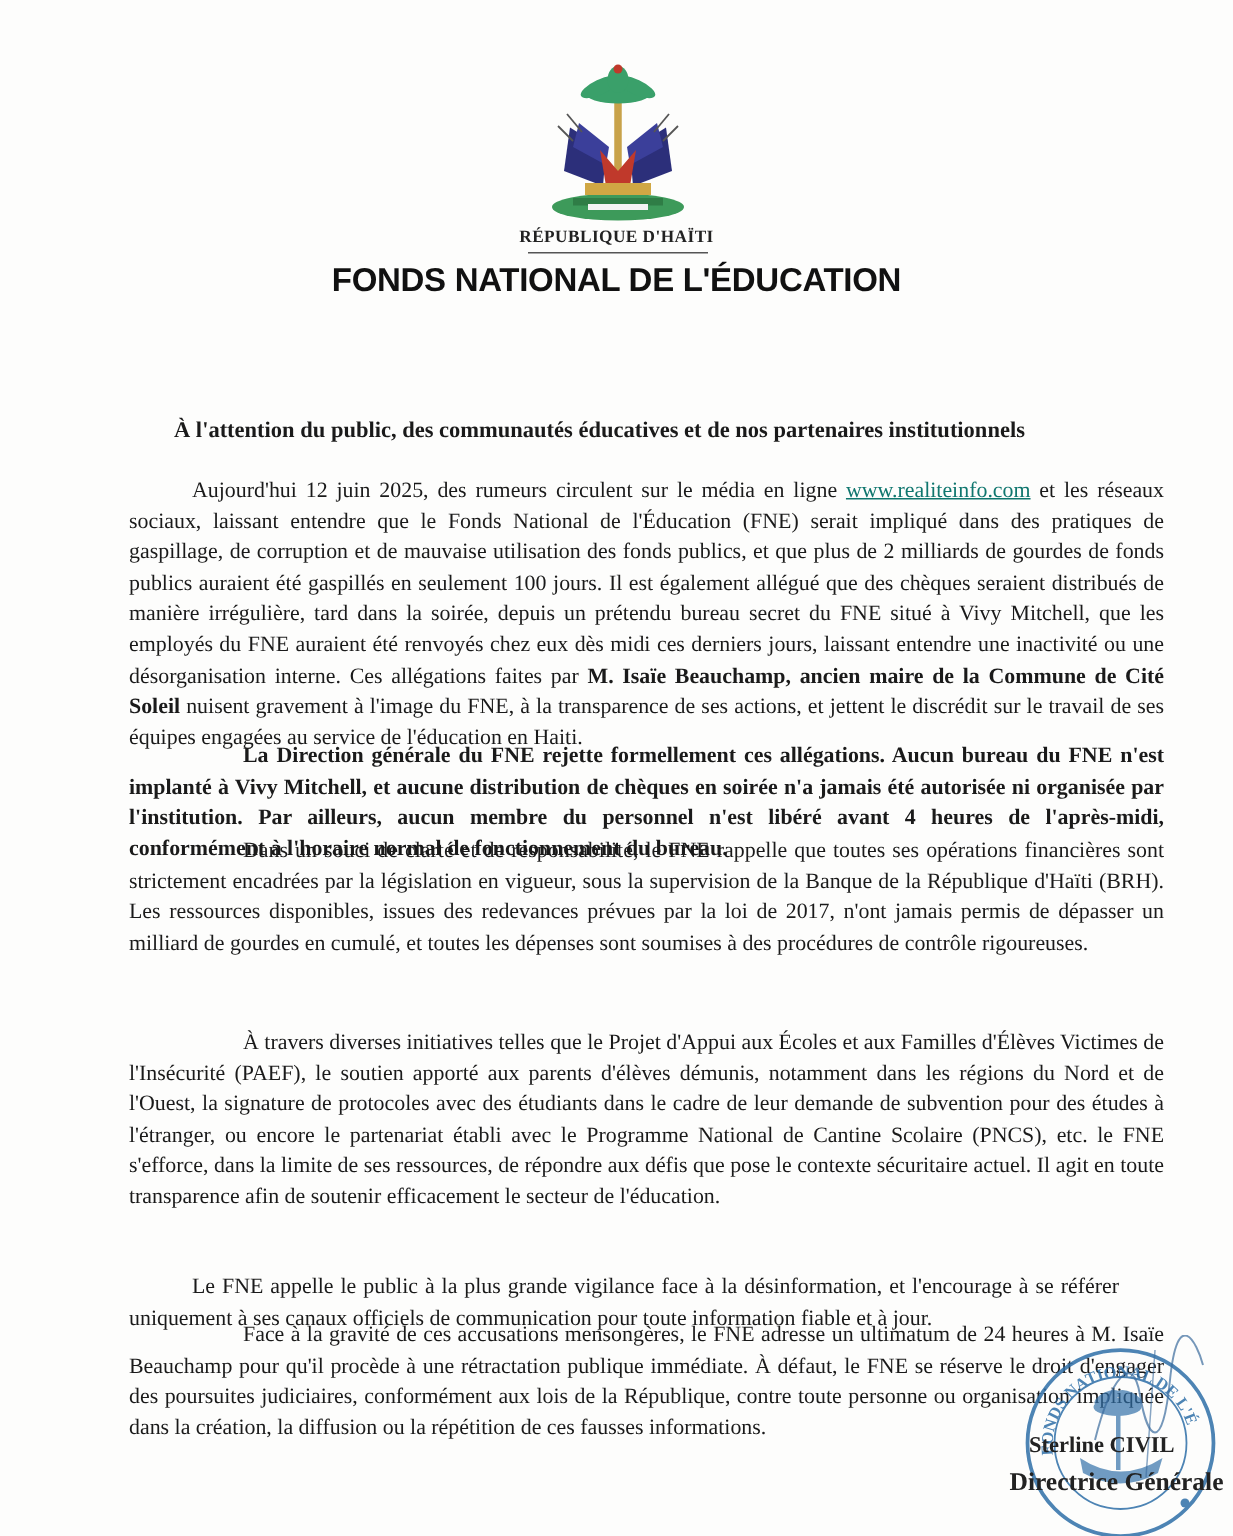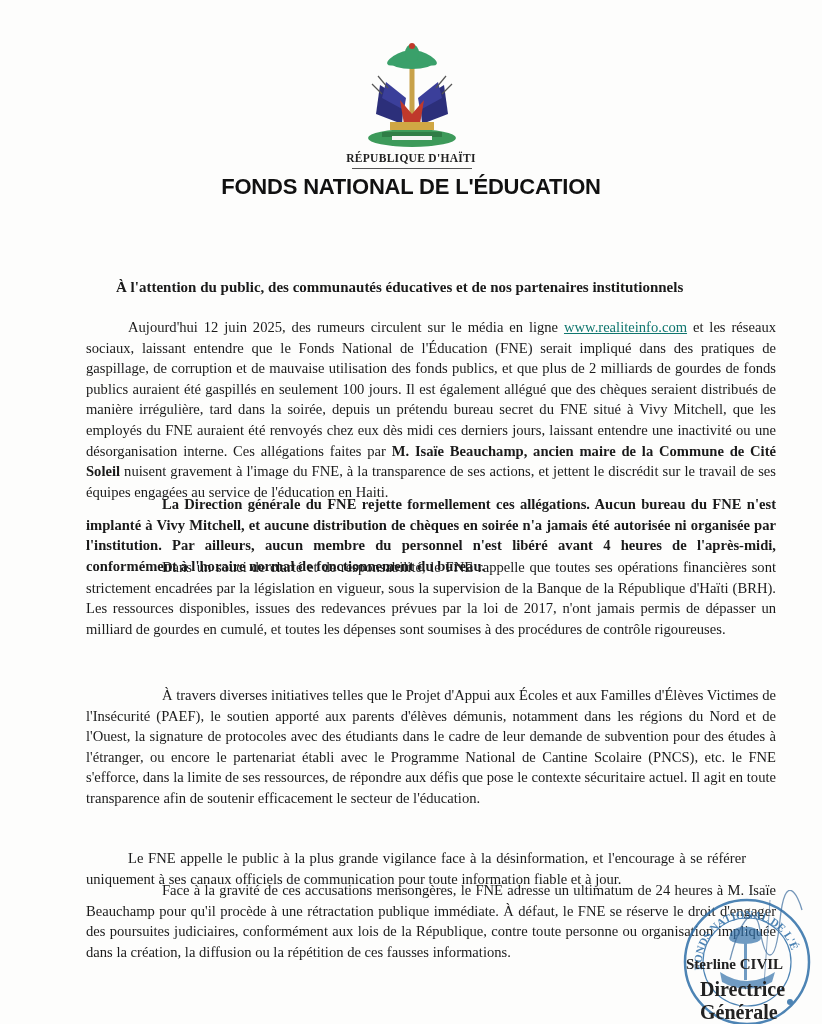--- a/index.html
+++ b/index.html
@@ -50,21 +50,21 @@
   #p4 { top: 685px; }
   #p5 { top: 848px; margin-top: 32px; }
   #p6 { top: 848px; width: 660px; }
 
   .sig-name {
     position: absolute; left: 686px; top: 956px;
     font-size: 15px; font-weight: bold; color: #222;
   }
   .sig-title {
     position: absolute; left: 673px; top: 978px;
-    font-size: 20px; font-weight: bold; color: #222; margin-left: 27px;
+    font-size: 17px; font-weight: bold; color: #222;
   }
   .stamp { position: absolute; left: 680px; top: 892px; width: 135px; height: 135px; opacity: 0.85; }
   .signature { position: absolute; left: 720px; top: 890px; width: 90px; height: 100px; }
 </style>
 </head>
 <body>
 
 <div class="page">
 
   <svg class="emblem" viewBox="0 0 100 112">

